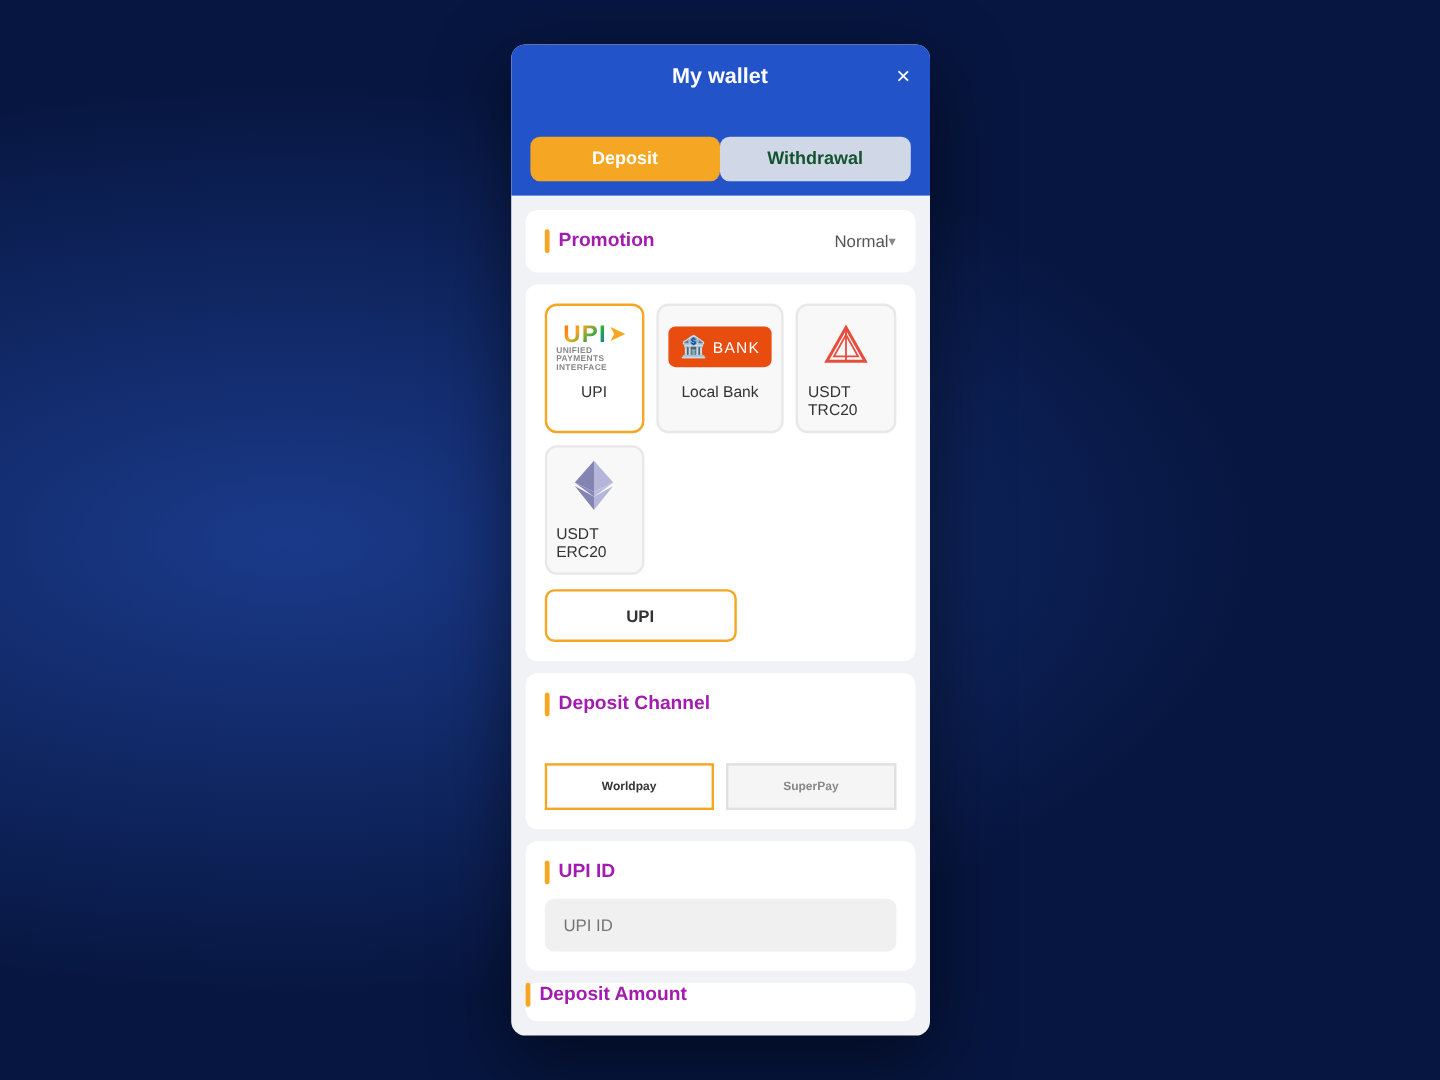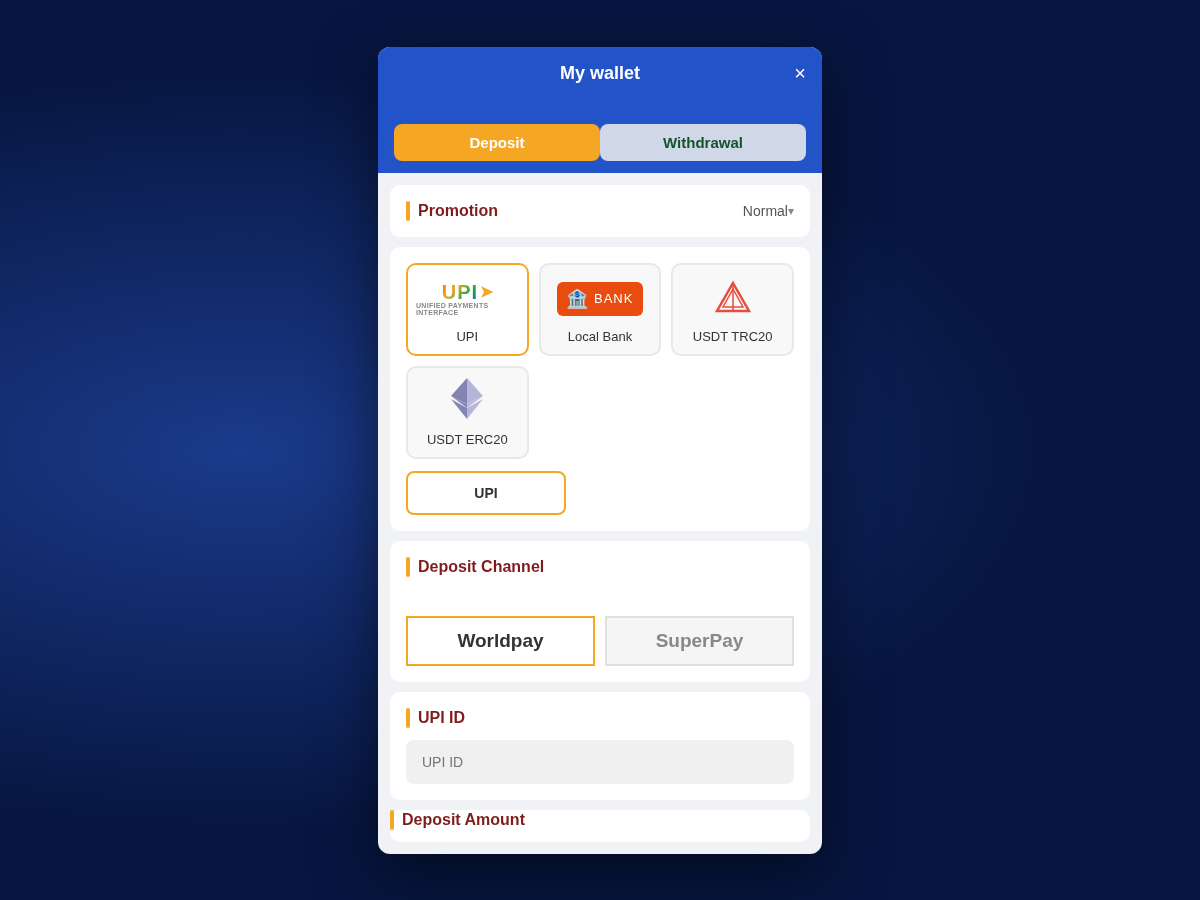--- a/index.html
+++ b/index.html
@@ -19,21 +19,21 @@
     .bg-overlay {
       position: absolute;
       inset: 0;
       background: radial-gradient(ellipse at 20% 50%, #1a3a8a 0%, #071640 60%);
       z-index: 0;
     }
 
     .modal {
       position: relative;
       z-index: 10;
-      width: 444px;
+      width: 349px;
       background: #f0f2f5;
       border-radius: 12px;
       overflow: hidden;
       box-shadow: 0 20px 60px rgba(0,0,0,0.5);
     }
 
     .modal-header {
       background: #2353c9;
       padding: 16px 20px;
       display: flex;
@@ -116,21 +116,21 @@
       width: 4px;
       height: 20px;
       background: #f5a623;
       border-radius: 2px;
       flex-shrink: 0;
     }
 
     .section-title {
       font-size: 16px;
       font-weight: 700;
-      color: #7f1d1d;
+      color: #a21caf;
     }
 
     .promotion-row {
       display: flex;
       align-items: center;
       justify-content: space-between;
     }
 
     .promotion-left {
       display: flex;
@@ -275,21 +275,21 @@
 
     .deposit-channel-btns {
       display: flex;
       gap: 10px;
     }
 
     .channel-btn {
       flex: 1;
       padding: 12px 0;
       border-radius: 0;
-      font-size: 19px;
+      font-size: 10px;
       font-weight: 600;
       cursor: pointer;
       margin-top: 27px;
     }
 
     .channel-btn.active {
       border: 2px solid #f5a623;
       background: #fff;
       color: #333;
     }

